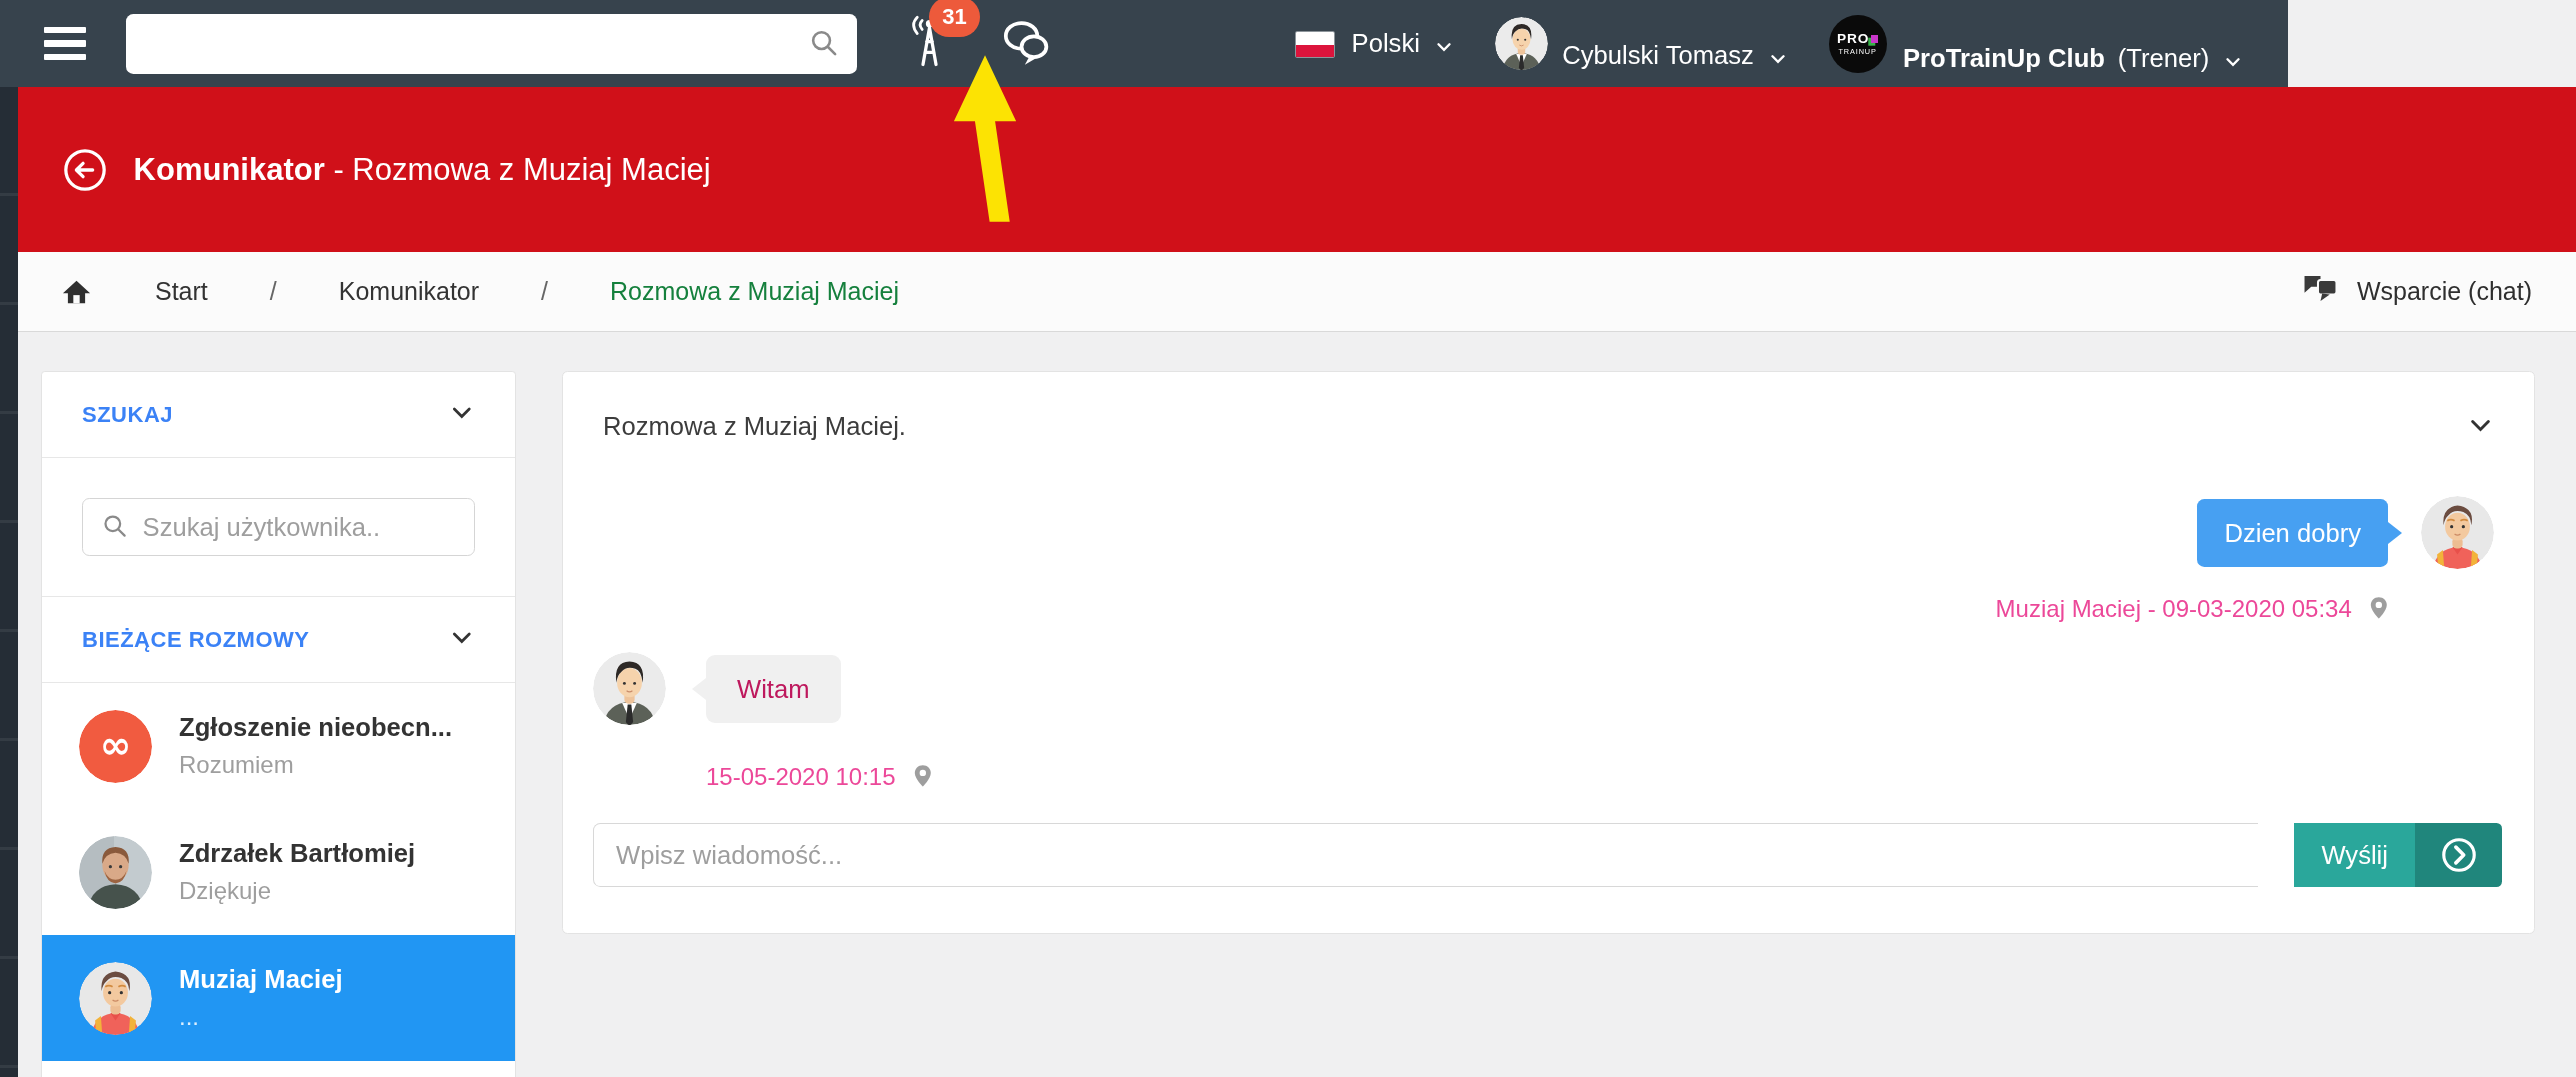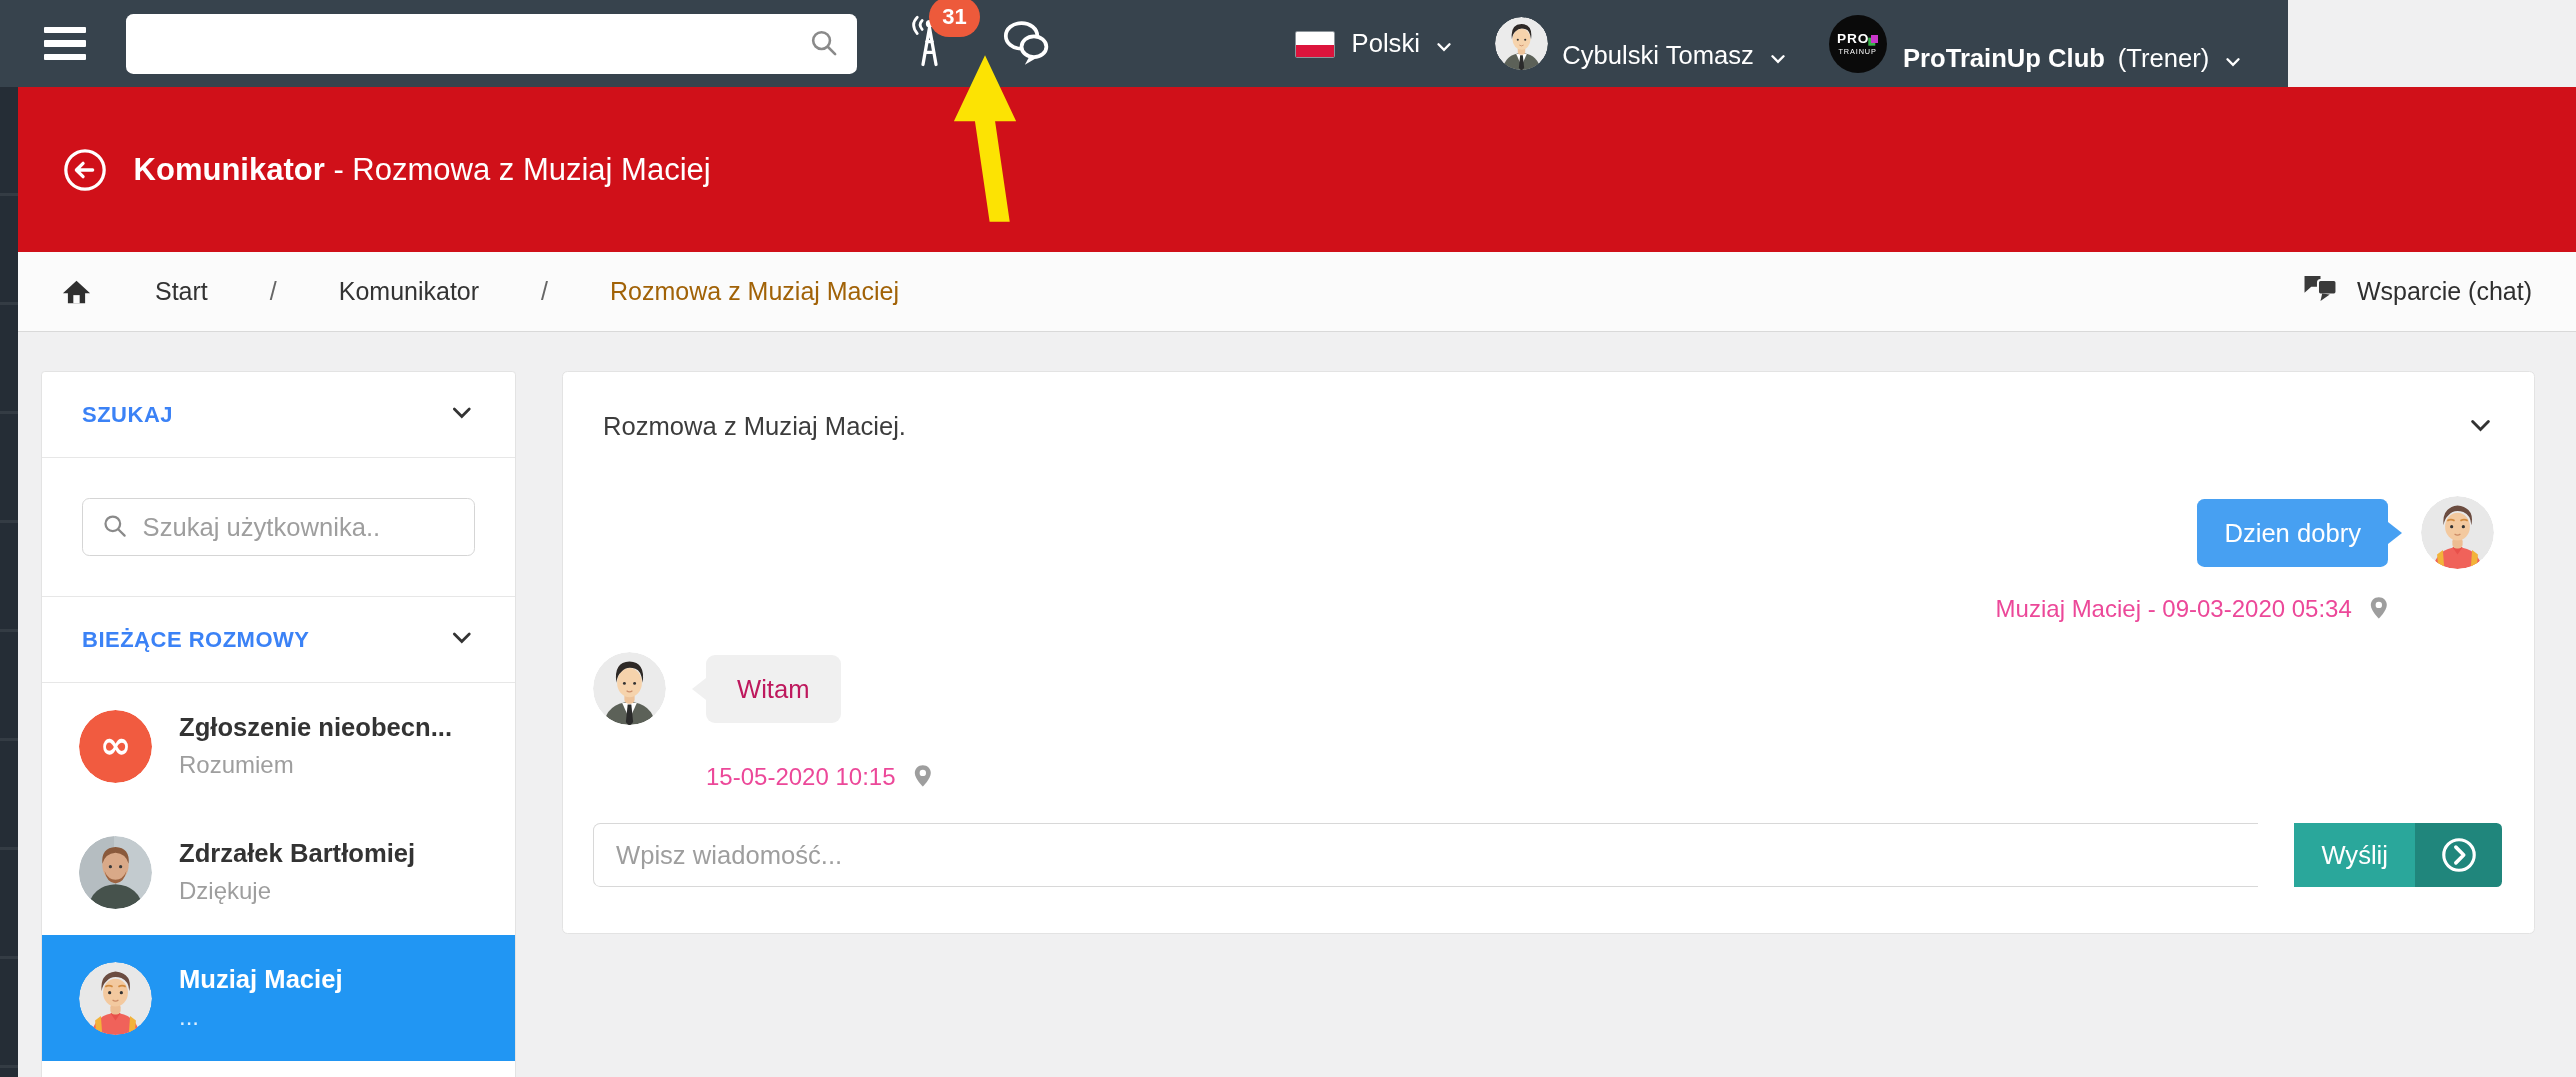--- a/index.html
+++ b/index.html
@@ -44,21 +44,21 @@
   .page-header { position:absolute; left:18px; top:87px; width:2558px; height:165px; background:#d01019;
                  display:flex; align-items:center; padding:0 44px; color:#fff; }
   .back-circle { flex:0 0 auto; display:flex; }
   .page-title { margin-left:25.6px; font-size:31px; }
   .page-title b { font-weight:bold; }
 
   
   .crumbbar { position:absolute; left:18px; top:252px; width:2558px; height:80px; background:#fbfbfb;
               border-bottom:0.9px solid #d9d9d9; display:flex; align-items:center; padding:0 44px;gap:44px; }
   .crumb { font-size:25px; color:#333; }
-  .crumb.muted { color:#a16207; }
+  .crumb.muted { color:#15803d; }
   .crumb-sep { font-size:25px; color:#666; margin:0 18px; }
   .home-ic { display:flex; margin-right:20px; }
   .support { margin-left:auto; display:flex; align-items:center; gap:18px; font-size:25px; color:#2f2f2f; cursor:pointer; }
 
   
   .content { position:absolute; left:18px; top:333px; width:2558px; height:745px; background:#f0f0f1; }
 
   
   .side-card { position:absolute; left:23px; top:38px; width:475px; height:740px; background:#fff;
                border:0.9px solid #e3e3e3; border-radius:3.7px; overflow:hidden; }

